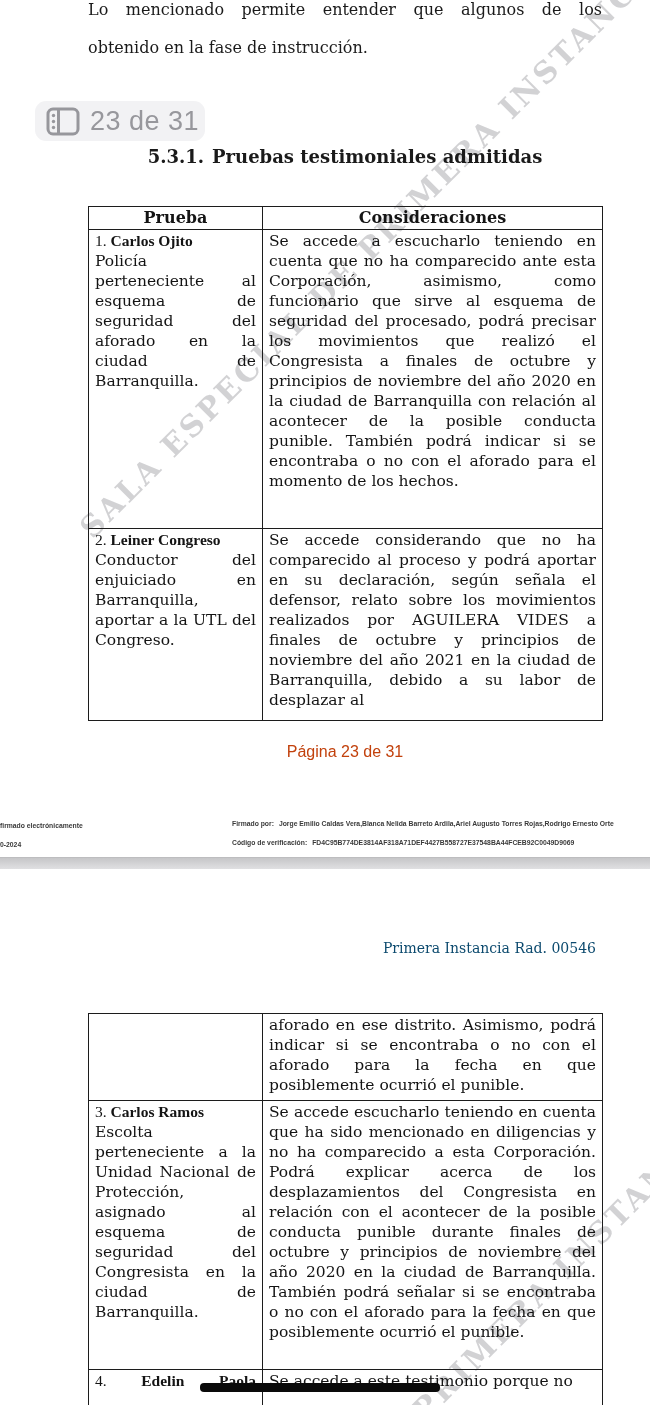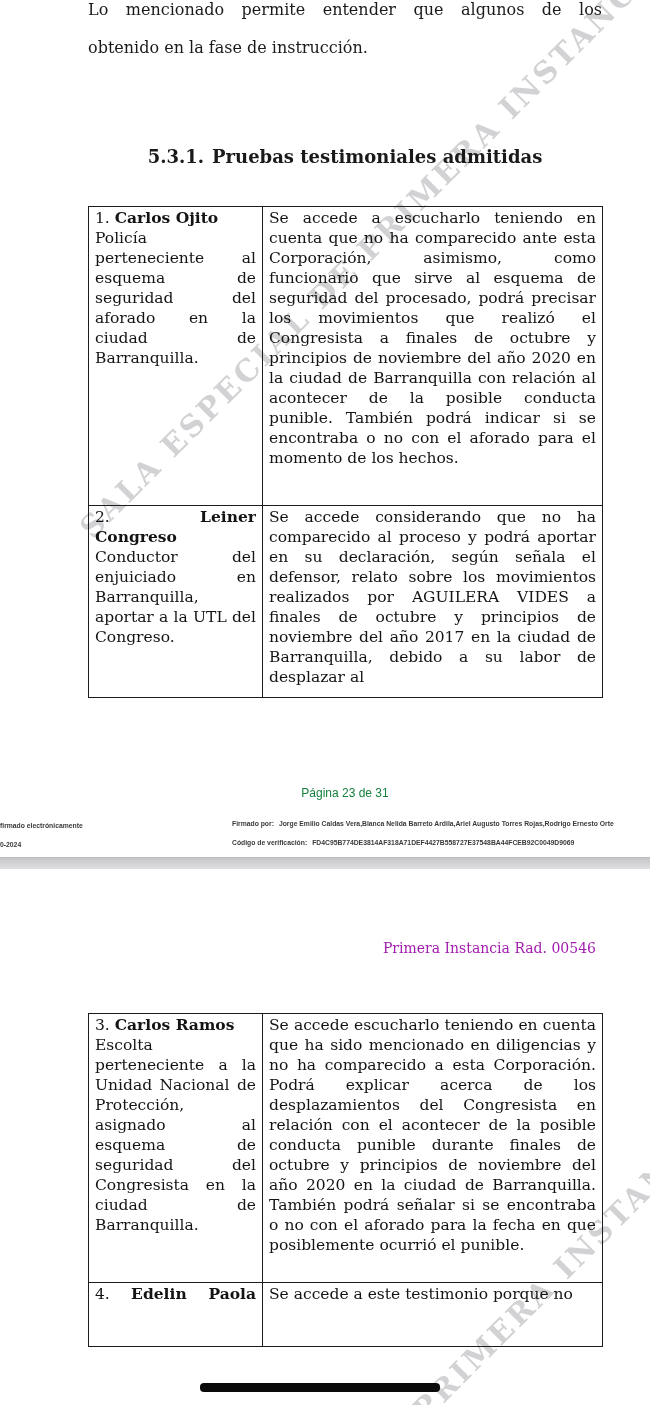--- a/index.html
+++ b/index.html
@@ -43,28 +43,28 @@
   }
   #table1 { top:206px; }
   #table2 { top:145px; }
   .doc-table th, .doc-table td {
     border:1.5px solid #1c1c1c; vertical-align:top; padding:1px 6px 2px;
     background:transparent;
   }
   .doc-table th { font-size:16px; font-weight:bold; text-align:center; padding:1px 2px; }
   .clip { overflow:hidden; }
   .desc, .cons { text-align:justify; }
-  .name-line { text-align:justify; }
+  .name-line { text-align:justify;font-family:Liberation Serif, serif; }
   .name-line.stretch { text-align-last:justify; }
   .name-line strong { font-weight:bold; }
 
   .page-num-footer {
     position:absolute; left:88px; top:743px; width:514px; z-index:1;
     text-align:center; font-family:"Liberation Sans","DejaVu Sans",sans-serif;
-    font-size:12px; color:#15803d;margin-top:43px;
+    font-size:16px; color:#c2410c;
   }
 
   .sig {
     position:absolute; z-index:1; white-space:nowrap;
     font-family:"Liberation Sans","DejaVu Sans",sans-serif;
     font-size:6.8px; font-weight:bold; color:#3a3a3a; line-height:19px;
   }
   #sig-left { left:0; top:816px; }
   #sig-right { left:232px; top:814px; }
   .sig-label { margin-right:5px; }
@@ -81,21 +81,21 @@
   }
 
   .separator {
     position:absolute; left:0; top:857px; width:650px; height:11px; z-index:2;
     background:linear-gradient(#c6c6c8,#e0e0e2);
     border-top:1px solid #bdbdbf;
   }
 
   .p2-header {
     position:absolute; left:88px; top:72px; width:508px; z-index:1;
-    text-align:right; font-size:14px; line-height:17.5px; color:#a21caf;
+    text-align:right; font-size:14px; line-height:17.5px; color:#0c4a6e;
   }
 
   .redaction {
     position:absolute; left:200px; top:515px; width:240px; height:9px; z-index:4;
     background:#0a0a0a; border-radius:4px;
   }
 </style>
 </head>
 <body>
 
@@ -112,73 +112,95 @@
     <div class="heading">
       <span class="hnum">5.3.1.</span><span>Pruebas testimoniales admitidas</span>
     </div>
 
     <table class="doc-table" id="table1">
       <colgroup>
           <col style="width:174px">
           <col style="width:340px">
         </colgroup>
       <tbody>
+          <tr>
+        <th>Prueba</th>
+        <th>Consideraciones</th>
+      </tr>
       <tr>
         <td>
           <div class="clip" style="height:295px;">
             <div class="name-line"><span>1.</span> <strong>Carlos Ojito</strong></div>
             <div class="desc">Policía perteneciente al esquema de seguridad del aforado en la ciudad de Barranquilla.</div>
           </div>
         </td>
         <td>
           <div class="clip cons" style="height:295px;">Se accede a escucharlo teniendo en cuenta que no ha comparecido ante esta Corporación, asimismo, como funcionario que sirve al esquema de seguridad del procesado, podrá precisar los movimientos que realizó el Congresista a finales de octubre y principios de noviembre del año 2020 en la ciudad de Barranquilla con relación al acontecer de la posible conducta punible. También podrá indicar si se encontraba o no con el aforado para el momento de los hechos.</div>
         </td>
       </tr>
       <tr>
         <td>
           <div class="clip" style="height:188px;">
             <div class="name-line"><span>2.</span> <strong>Leiner Congreso</strong></div>
             <div class="desc">Conductor del enjuiciado en Barranquilla, aportar a la UTL del Congreso.</div>
           </div>
         </td>
         <td>
-          <div class="clip cons" style="height:188px;">Se accede considerando que no ha comparecido al proceso y podrá aportar en su declaración, según señala el defensor, relato sobre los movimientos realizados por AGUILERA VIDES a finales de octubre y principios de noviembre del año 2017 en la ciudad de Barranquilla, debido a su labor de desplazar al</div>
+          <div class="clip cons" style="height:188px;">Se accede considerando que no ha comparecido al proceso y podrá aportar en su declaración, según señala el defensor, relato sobre los movimientos realizados por AGUILERA VIDES a finales de octubre y principios de noviembre del año 2021 en la ciudad de Barranquilla, debido a su labor de desplazar al</div>
         </td>
       </tr>
     </tbody>
       </table>
 
     <div class="page-num-footer">Página 23 de 31</div>
 
     <div class="sig" id="sig-left">
       <div>firmado electrónicamente</div>
       <div>0-2024</div>
     </div>
     <div class="sig" id="sig-right">
       <div><span class="sig-label">Firmado por:</span><span>Jorge Emilio Caldas Vera,Blanca Nelida Barreto Ardila,Ariel Augusto Torres Rojas,Rodrigo Ernesto Orte</span></div>
       <div><span class="sig-label">Código de verificación:</span><span>FD4C95B774DE3814AF318A71DEF4427B558727E37548BA44FCEB92C0049D9069</span></div>
     </div>
   </div>
 
+  <div class="pill">
+    <svg width="34" height="29" viewBox="0 0 34 29">
+      <rect x="2" y="2" width="30" height="25" rx="5" fill="none" stroke="#97979c" stroke-width="3"></rect>
+      <line x1="12.5" y1="2" x2="12.5" y2="27" stroke="#97979c" stroke-width="3"></line>
+      <circle cx="7.5" cy="8.5" r="1.7" fill="#97979c"></circle>
+      <circle cx="7.5" cy="14.5" r="1.7" fill="#97979c"></circle>
+      <circle cx="7.5" cy="20.5" r="1.7" fill="#97979c"></circle>
+    </svg>
+    <span class="pill-label">23 de 31</span>
+  </div>
 
   <div class="separator"></div>
 
   <div class="page" id="page2">
     <div class="watermark" id="wm2">SALA ESPECIAL DE PRIMERA INSTANCIA 2024</div>
 
     <div class="p2-header">
       <div>Primera Instancia Rad. 00546</div>
     </div>
 
     <table class="doc-table" id="table2">
       <colgroup>
           <col style="width:174px">
           <col style="width:340px">
         </colgroup>
       <tbody>
+          <tr>
+        <td>
+          <div class="clip" style="height:83px;"></div>
+        </td>
+        <td>
+          <div class="clip cons" style="height:83px;">aforado en ese distrito. Asimismo, podrá indicar si se encontraba o no con el aforado para la fecha en que posiblemente ocurrió el punible.</div>
+        </td>
+      </tr>
       <tr>
         <td>
           <div class="clip" style="height:265px;">
             <div class="name-line"><span>3.</span> <strong>Carlos Ramos</strong></div>
             <div class="desc">Escolta perteneciente a la Unidad Nacional de Protección, asignado al esquema de seguridad del Congresista en la ciudad de Barranquilla.</div>
           </div>
         </td>
         <td>
           <div class="clip cons" style="height:265px;">Se accede escucharlo teniendo en cuenta que ha sido mencionado en diligencias y no ha comparecido a esta Corporación. Podrá explicar acerca de los desplazamientos del Congresista en relación con el acontecer de la posible conducta punible durante finales de octubre y principios de noviembre del año 2020 en la ciudad de Barranquilla. También podrá señalar si se encontraba o no con el aforado para la fecha en que posiblemente ocurrió el punible.</div>
         </td>

